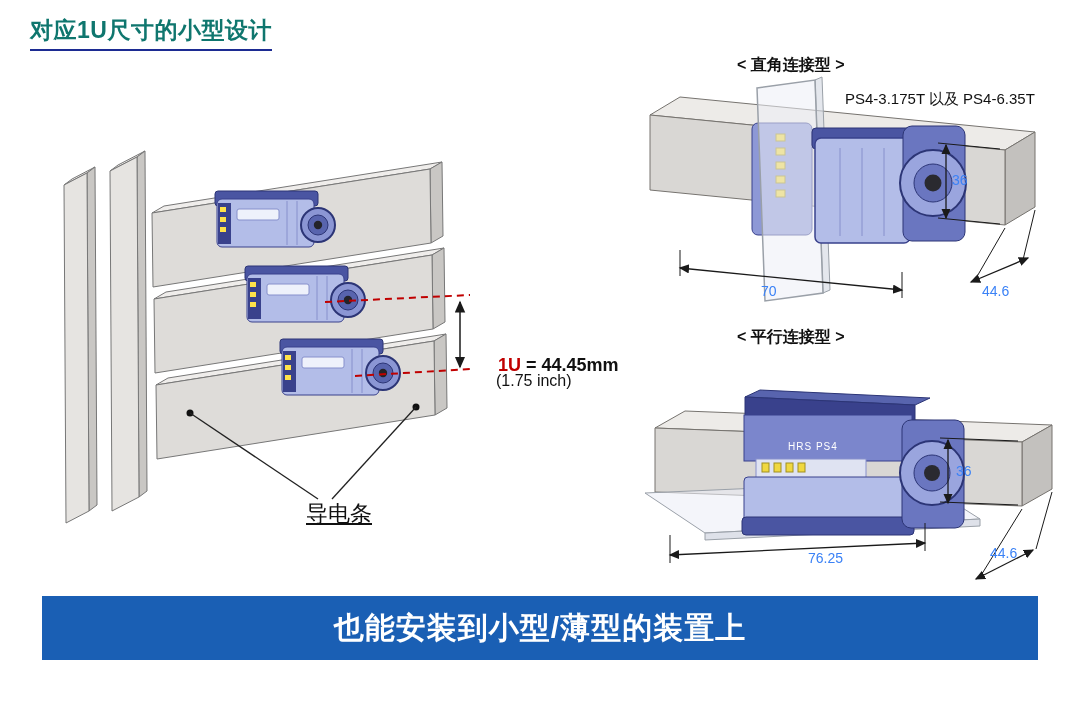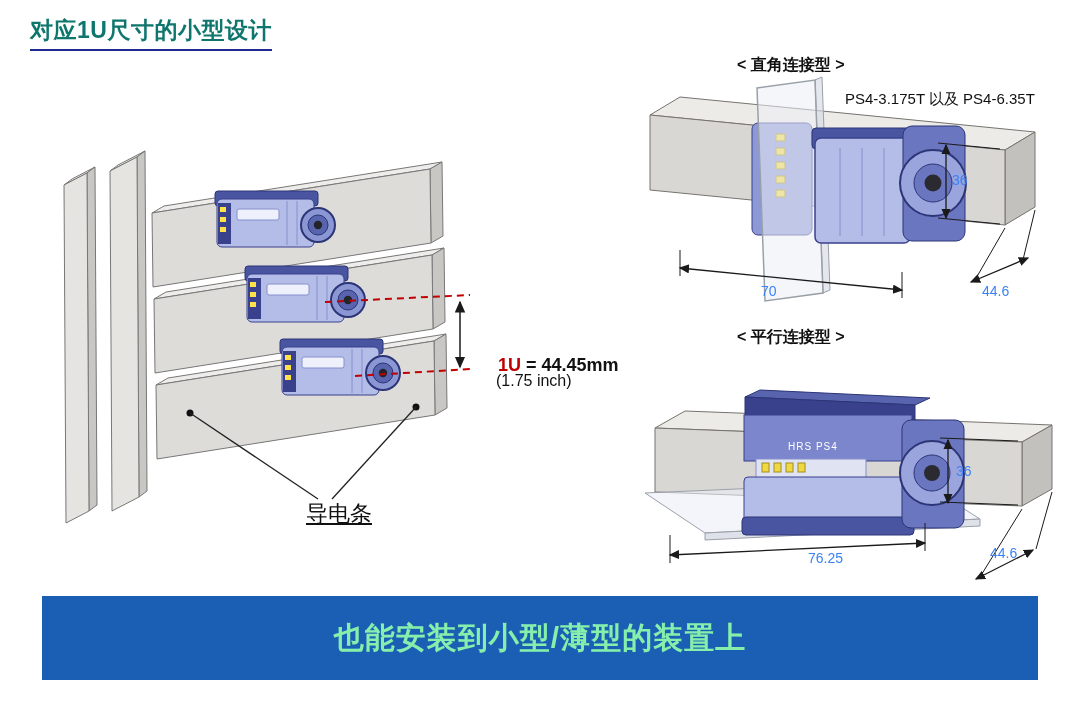--- a/index.html
+++ b/index.html
@@ -44,22 +44,22 @@
     position:absolute; left:306px; top:499px;
     font-size:22px; color:#111;text-decoration:underline;
   }
 
   .marking {
     position:absolute; left:788px; top:441px;
     font-size:10px; font-weight:normal; color:#ffffff; letter-spacing:1px;
   }
 
   .banner {
-    position:absolute; left:42px; top:596px; width:996px; height:84px;
-    background:#1a5fb4; color:#86efac;
+    position:absolute; left:42px; top:596px; width:996px; height:64px;
+    background:#1a5fb4; color:#ffffff;
     font-size:30px; font-weight:bold; letter-spacing:1px;
     display:flex; align-items:center; justify-content:center;
   }
 
   .footer {
     position:absolute; left:0; top:700px; width:100%;
     text-align:center; font-size:10px; color:#b5b5b5; white-space:pre;
   }
 </style>
 </head>

